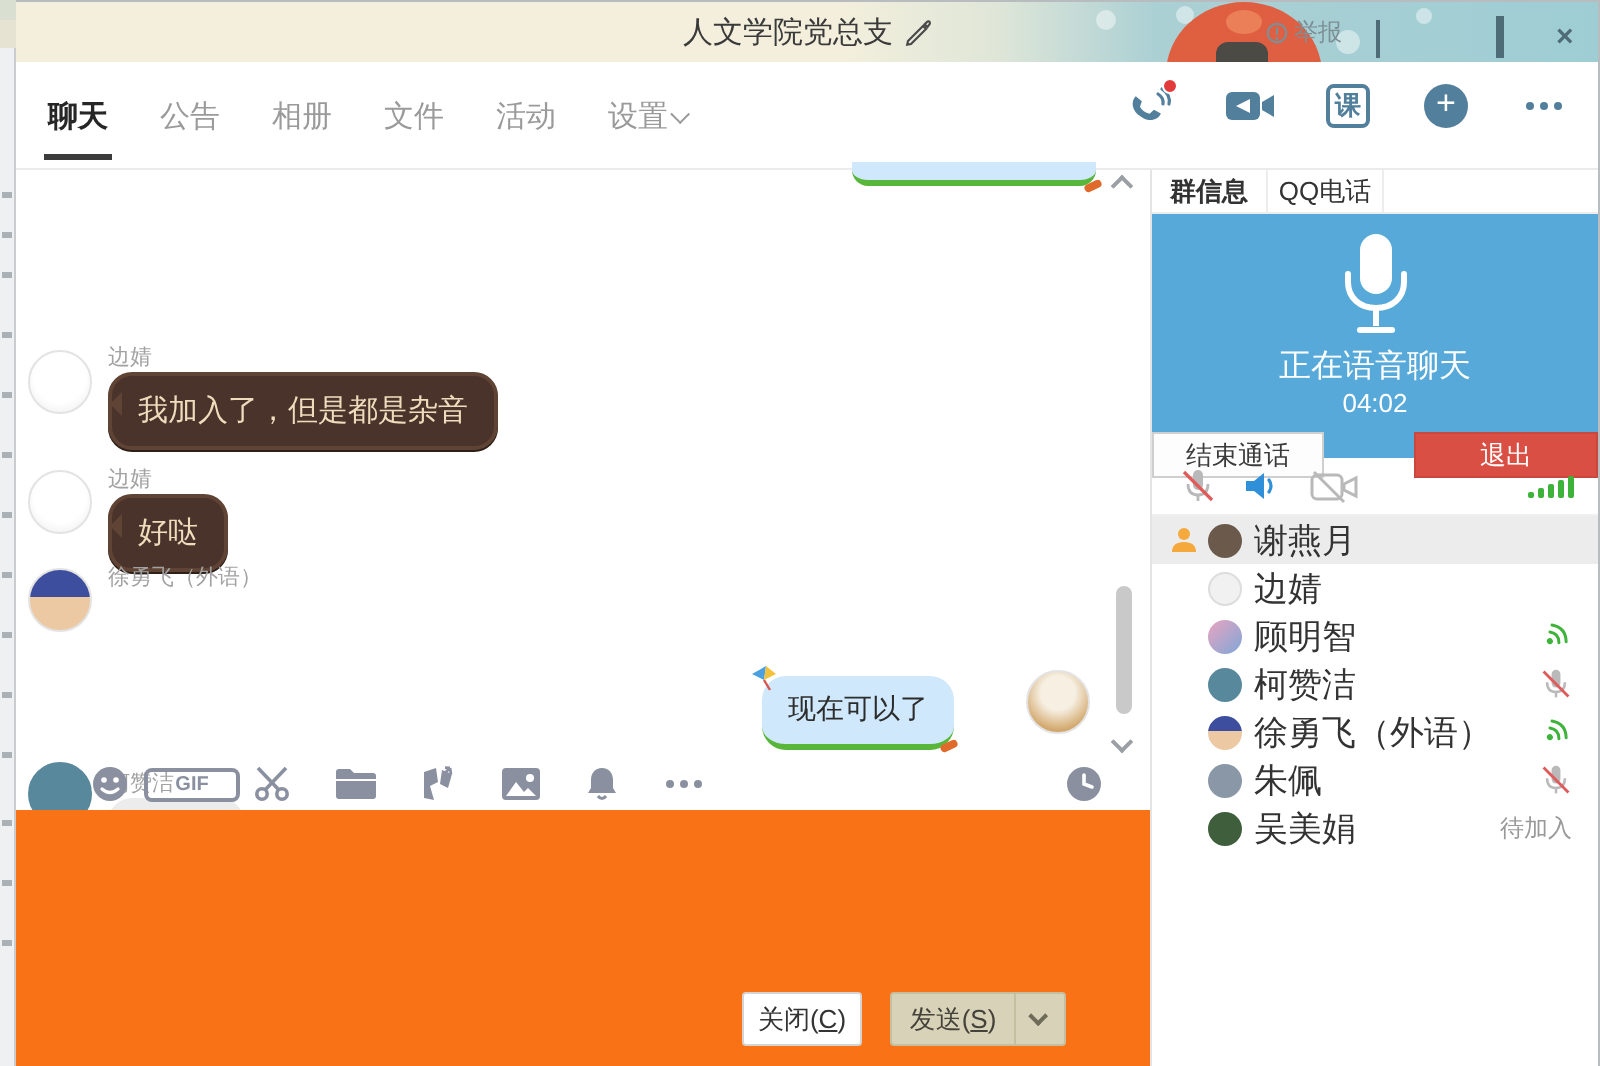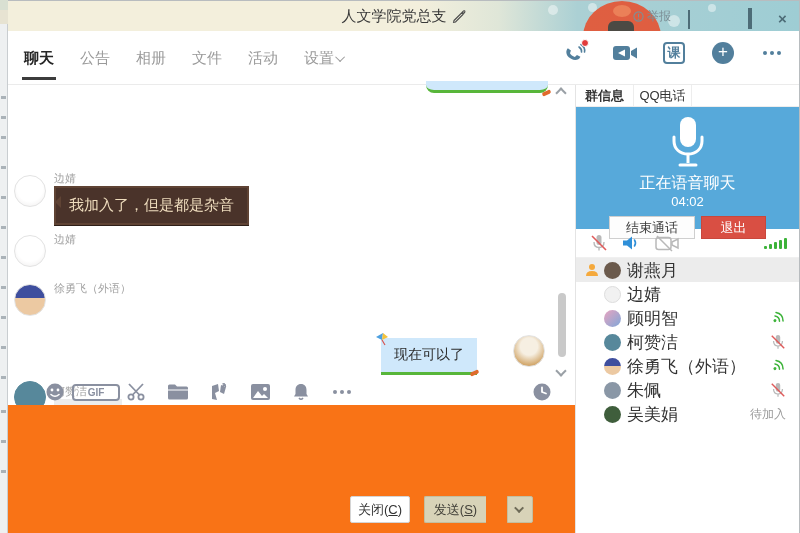--- a/index.html
+++ b/index.html
@@ -47,21 +47,21 @@
   .dots3 { display:flex; gap:3px; } .dots3 i { width:4px; height:4px; border-radius:50%; background:#527f9c; }
 
   
   .chat-area { position:absolute; left:0; top:84px; width:567px; height:294px; background:#fff; }
   .avatar { position:absolute; width:32px; height:32px; border-radius:50%; border:1px solid #e3e3e3; }
   .av-cat { background:radial-gradient(circle at 50% 42%,#ffffff 55%,#eceaea 100%); }
   .av-scholar { background:linear-gradient(#3e4e9e 0 45%,#ecc9a2 45% 100%); }
   .av-teal { background:#57889b; border-color:#57889b; }
   .av-baby { background:radial-gradient(circle at 50% 35%,#f6efe2 35%,#d3a96e 75%,#b98448 100%); }
   .msg-name { position:absolute; font-size:11px; color:#a2a2a2; }
-  .bubble { position:absolute; font-size:14px; padding:8px 13px; border-radius:0; white-space:nowrap; }
+  .bubble { position:absolute; font-size:14px; padding:8px 13px; border-radius:12px; white-space:nowrap; }
   .b-brown { background:#4a332a; color:#eedcbd; border:2px solid #5f4334; box-shadow:0 1px 0 #2e1f18; font-size:15px; }
   .b-brown:before { content:""; position:absolute; left:-7px; top:8px; border:6px solid transparent; border-right-color:#5f4334; }
   .b-gray { background:#ececec; color:#2c2c2c; }
   .b-gray:before { content:""; position:absolute; left:-6px; top:10px; border:6px solid transparent; border-right-color:#ececec; }
   .b-blue { background:#cfe8fb; color:#2c2c2c; border-bottom:3px solid #58b63a; }
   .b-blue:after { content:""; position:absolute; right:-6px; top:10px; border:6px solid transparent; border-left-color:#cfe8fb; }
   .kite { position:absolute; left:-8px; top:-9px; width:16px; height:16px; }
   .red-tip { position:absolute; right:-3px; bottom:-5px; width:9px; height:4px; background:#e06a2c; transform:rotate(-25deg); border-radius:2px; }
   .partial-bubble { position:absolute; left:418px; top:-4px; width:122px; height:12px; background:#cfe8fb; border-bottom:3px solid #58b63a; border-radius:0 0 8px 8px; }
 
@@ -76,38 +76,38 @@
   .toolbar { position:absolute; left:0; top:378px; width:567px; height:26px; display:flex; align-items:center; gap:19px; padding-left:36px; color:#8a90a0; }
   .tool-ico { width:22px; height:22px; display:flex; align-items:center; justify-content:center; cursor:pointer; }
   .gif-badge { border:2px solid #8a90a0; border-radius:4px; font-size:10px; font-weight:bold; padding:1px 14px; color:#8a90a0; }
   .clock-ico { position:absolute; right:22px; top:2px; }
 
   
   .composer { position:absolute; left:0; top:404px; width:567px; height:128px; background:#f97316; }
   .btn-row { position:absolute; left:0; bottom:10px; width:100%; display:flex; justify-content:flex-end; gap:14px; padding-right:42px; }
   .btn { height:27px; font-size:13px; display:flex; align-items:center; justify-content:center; cursor:pointer; }
   .btn-close { width:60px; background:#fff; border:1px solid #d4d4d4; color:#333; border-radius:2px; }
-  .btn-send-wrap { display:flex;gap:21px; }
+  .btn-send-wrap { display:flex; }
   .btn-send { width:62px; background:#d8d3b8; border:1px solid #c3bfa0; border-right:none; color:#44423a; border-radius:2px 0 0 2px; }
   .btn-send-arrow { width:26px; background:#d8d3b8; border:1px solid #c3bfa0; border-radius:0 2px 2px 0; display:flex; align-items:center; justify-content:center; cursor:pointer; }
   .send-chev { width:7px; height:7px; border-left:2px solid #6e6b58; border-bottom:2px solid #6e6b58; transform:rotate(-45deg) translateY(-2px); }
   .key-u { text-decoration:underline; }
 
   
   .panel { position:absolute; left:567px; top:84px; width:224px; height:448px; background:#fff; border-left:1px solid #e4e4e4; }
   .panel-tabs { position:absolute; left:0; top:0; width:100%; height:22px; display:flex; border-bottom:1px solid #ededed; }
   .panel-tab { width:58px; font-size:13px; color:#333; display:flex; align-items:center; justify-content:center; border-right:1px solid #ededed; cursor:pointer; }
   .panel-tab.bold { font-weight:bold; }
   .voice-panel { position:absolute; left:0; top:22px; width:100%; height:122px; background:#57a9da; color:#fff; text-align:center; }
   .voice-status { margin-top:66px; font-size:16px; }
   .voice-time { margin-top:0; font-size:13px; }
-  .voice-btns { margin-top:7px; display:flex; justify-content:center; gap:6px; }
+  .voice-btns { margin-top:7px; display:flex; justify-content:space-between; gap:6px; }
   .v-btn { height:23px; font-size:13px; display:flex; align-items:center; justify-content:center; cursor:pointer; }
   .v-end { width:86px; background:#fdfdfd; color:#3b3b3b; border:1px solid #cfcfcf; }
-  .v-exit { width:65px; background:#d94f43; color:#fff; border:1px solid #c9473c; }
+  .v-exit { width:92px; background:#d94f43; color:#fff; border:1px solid #c9473c; }
   .mic-big { position:absolute; left:50%; top:8px; transform:translateX(-50%); }
   .ctrl-row { position:absolute; left:0; top:144px; width:100%; height:29px; border-bottom:1px solid #f0f0f0; display:flex; align-items:center; gap:14px; padding-left:14px; }
   .sig-bars { position:absolute; right:12px; top:9px; display:flex; align-items:flex-end; gap:2px; }
   .sig-bars i { width:3px; background:#3db33a; border-radius:1px; }
 
   .members { position:absolute; left:0; top:173px; width:100%; }
   .member-row { position:relative; height:24px; display:flex; align-items:center; padding-left:28px; }
   .member-row.selected { background:#ececec; }
   .owner-ico { position:absolute; left:9px; top:5px; }
   .m-avatar { width:17px; height:17px; border-radius:50%; flex:none; }
@@ -222,20 +222,21 @@
     <div class="partial-bubble">
         <span class="red-tip"></span>
       </div>
 
     <div class="avatar av-cat" style="left:6px;top:90px"></div>
     <div class="msg-name" style="left:46px;top:86px">边婧</div>
     <div class="bubble b-brown" style="left:46px;top:101px">我加入了，但是都是杂音</div>
 
     <div class="avatar av-cat" style="left:6px;top:150px"></div>
     <div class="msg-name" style="left:46px;top:147px">边婧</div>
+    <div class="bubble b-brown" style="left:46px;top:162px">好哒</div>
 
     <div class="avatar av-scholar" style="left:6px;top:199px"></div>
     <div class="msg-name" style="left:46px;top:196px">徐勇飞（外语）</div>
 
     <div class="avatar av-baby" style="left:505px;top:250px"></div>
     <div class="bubble b-blue" style="right:98px;top:253px">现在可以了</div>
     <svg class="kite" style="left:auto;right:185px;top:246px;position:absolute" width="16" height="16" viewBox="0 0 16 16">
       <path d="M2 6 L9 2 L8 9 Z" fill="#4da0e0"></path>
         <path d="M9 2 L14 6 L8 9 Z" fill="#f3c23c"></path>
         <path d="M8 9 L11 14" stroke="#d9534f" stroke-width="1.2" fill="none"></path>

